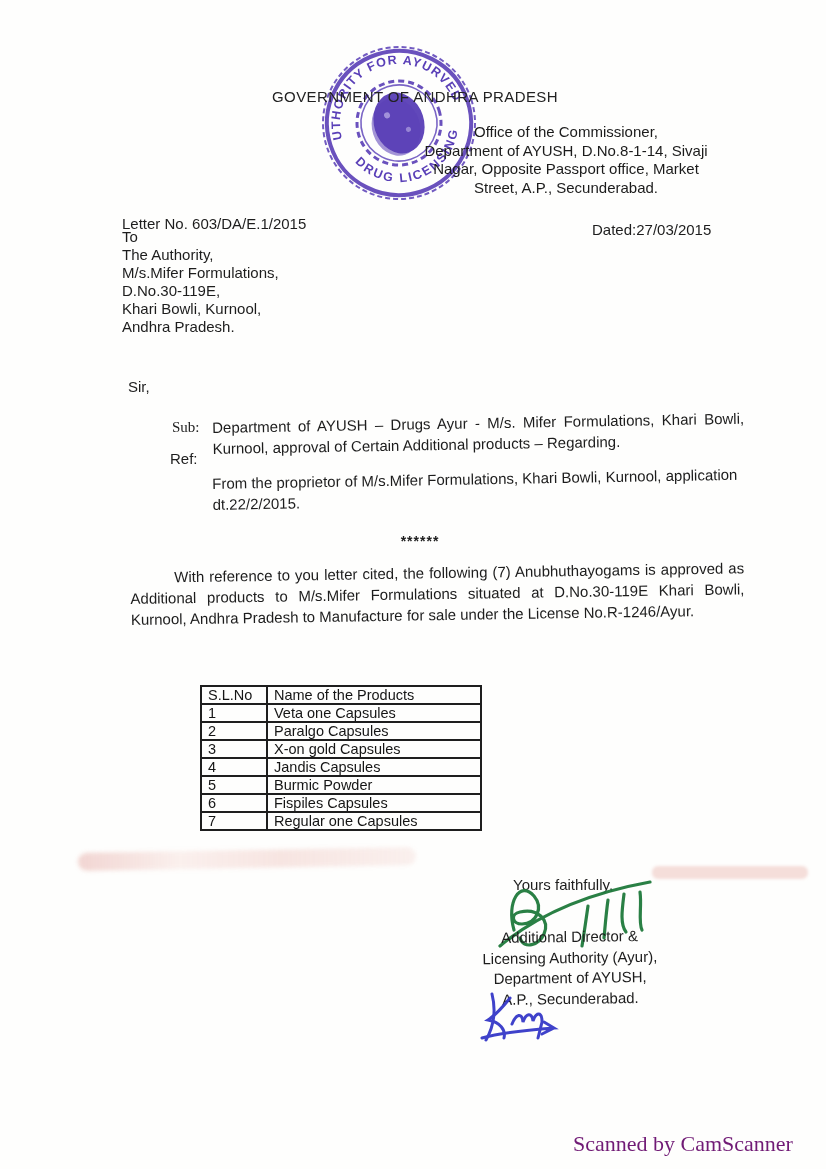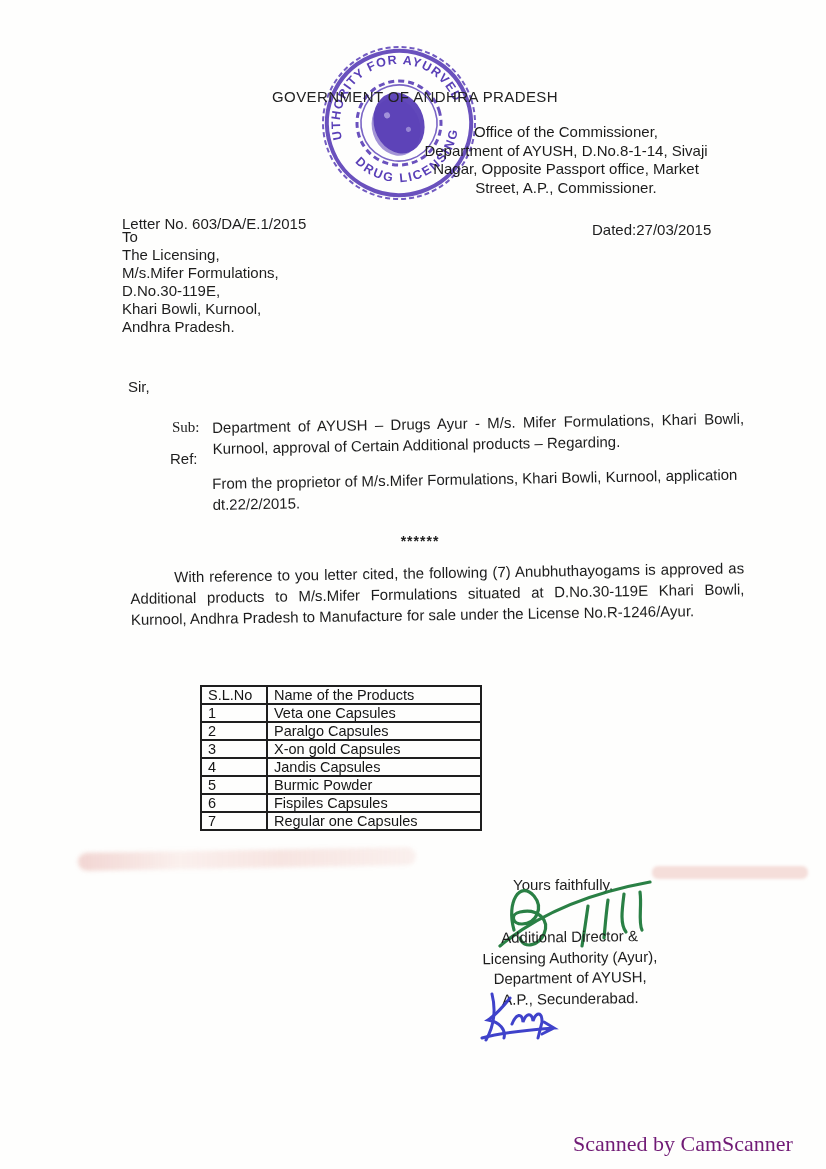--- a/index.html
+++ b/index.html
@@ -132,29 +132,29 @@
       </text>
     </svg>
   </div>
 
   <div class="abs gov-title">GOVERNMENT OF ANDHRA PRADESH</div>
 
   <div class="abs office-address">
     <div>Office of the Commissioner,</div>
     <div>Department of AYUSH, D.No.8-1-14, Sivaji</div>
     <div>Nagar, Opposite  Passport office, Market</div>
-    <div>Street, A.P., Commissioner.</div>
+    <div>Street, A.P., Secunderabad.</div>
   </div>
 
   <div class="abs letter-no">Letter No. 603/DA/E.1/2015</div>
   <div class="abs letter-date">Dated:27/03/2015</div>
 
   <div class="abs addressee">
     <div>To</div>
-    <div>The Licensing,</div>
+    <div>The Authority,</div>
     <div>M/s.Mifer Formulations,</div>
     <div>D.No.30-119E,</div>
     <div>Khari Bowli, Kurnool,</div>
     <div>Andhra Pradesh.</div>
   </div>
 
   <div class="abs greeting">Sir,</div>
 
   <div class="abs sub-label">Sub:</div>
   <div class="abs sub-text">Department of AYUSH – Drugs Ayur - M/s. Mifer Formulations, Khari Bowli, Kurnool, approval of Certain Additional products – Regarding.</div>

